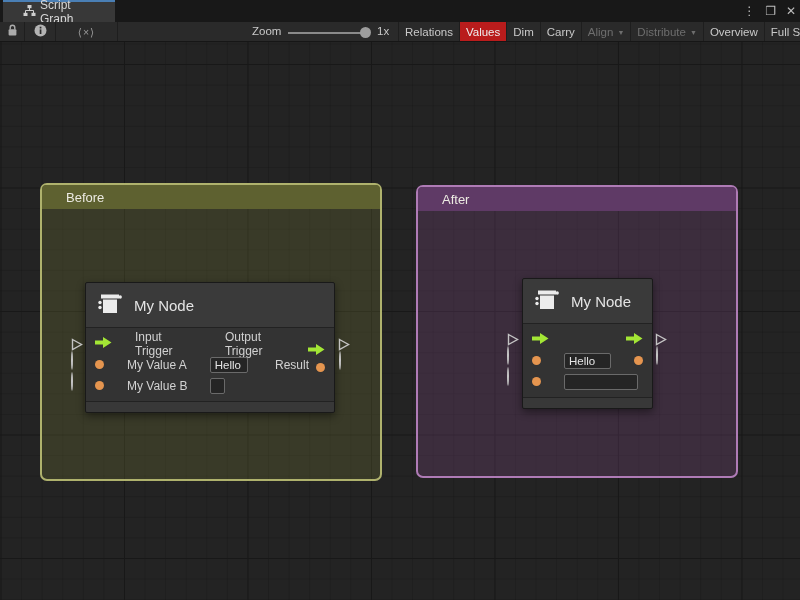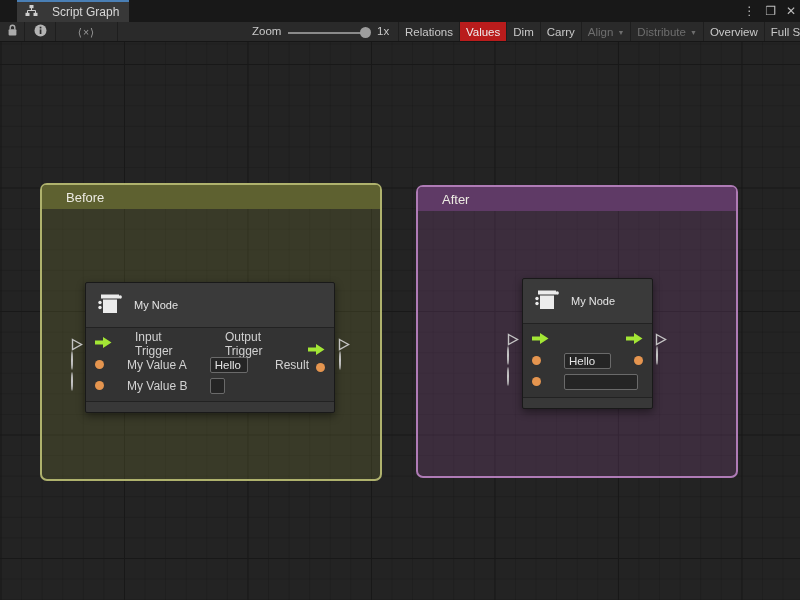--- a/index.html
+++ b/index.html
@@ -2,22 +2,22 @@
 <html><head>
 <meta charset="utf-8">
 <style>
   * { margin:0; padding:0; box-sizing:border-box; }
   html,body { width:800px; height:600px; overflow:hidden; background:#181818;
     font-family:"Liberation Sans", sans-serif; -webkit-font-smoothing:antialiased; }
   #window { position:relative; width:800px; height:600px; }
 
   
   .titlebar { position:absolute; top:0; left:0; right:0; height:22px; background:#181818; }
-  .tab { position:absolute; left:17px; top:0; height:22px; width:112px; background:#383838;
-    border-top:2px solid #4a7fb5; display:flex; align-items:center; gap:14px; padding:0 8px;
+  .tab { position:absolute; left:3px; top:0; height:22px; width:112px; background:#383838;
+    border-top:2px solid #4a7fb5; display:flex; align-items:center; gap:4px; padding:0 20px;
     color:#d8d8d8; font-size:12px; }
   .win-controls { position:absolute; right:4px; top:0; height:22px; display:flex; align-items:center; gap:10px;
     color:#bdbdbd; font-size:12px; }
   .win-controls span { cursor:default; }
 
   
   .toolbar { position:absolute; top:22px; left:0; right:0; height:20px; background:#2a2a2a;
     border-bottom:1px solid #161616; color:#c9c9c9; font-size:11.5px; }
   .tb-left { position:absolute; left:0; top:0; height:100%; display:flex; }
   .tb-btn { height:100%; display:flex; align-items:center; justify-content:center; border-right:1px solid #1e1e1e; }
@@ -51,21 +51,21 @@
     border-color:rgba(196,200,122,0.85); background:rgba(108,112,52,0.30); }
   .group.before .group-header { background:#5e6130; }
   .group.after { left:416px; top:143px; width:322px; height:293px;
     border-color:rgba(196,138,204,0.85); background:rgba(118,70,124,0.30); }
   .group.after .group-header { background:#5f3a66; }
 
   
   .node { position:absolute; background:#333333; border:1px solid #191919; border-radius:2px;
     box-shadow:0 3px 8px rgba(0,0,0,0.45); }
   .node-header { height:45px; background:#3a3a3a; display:flex; align-items:center; gap:11px;
-    padding:0 11px; color:#e4e4e4; font-size:11px; border-bottom:1px solid #222222; border-radius:2px 2px 0 0; }
+    padding:0 11px; color:#e4e4e4; font-size:15px; border-bottom:1px solid #222222; border-radius:2px 2px 0 0; }
   .node-body { padding:5px 0 5px; }
   .port-row { height:21px; display:flex; align-items:center; padding:0 9px; gap:23px;
     font-size:12px; color:#d2d2d2; }
   .row-right { margin-left:auto; display:flex; align-items:flex-end; gap:7px; }
   .node-footer { height:11px; border-top:1px solid #222222; background:#383838; border-radius:0 0 2px 2px; }
   .value-dot { width:9px; height:9px; border-radius:50%; background:#e5954f; flex:0 0 auto; }
   .field { background:#252525; border:1px solid #6a6a6a; border-radius:2px; height:16px;
     font-size:11.5px; color:#e4e4e4; padding:0 4px; display:flex; align-items:center; overflow:hidden; }
   .node.before-node { left:85px; top:240px; width:250px; }
   .node.after-node  { left:522px; top:236px; width:131px; }

